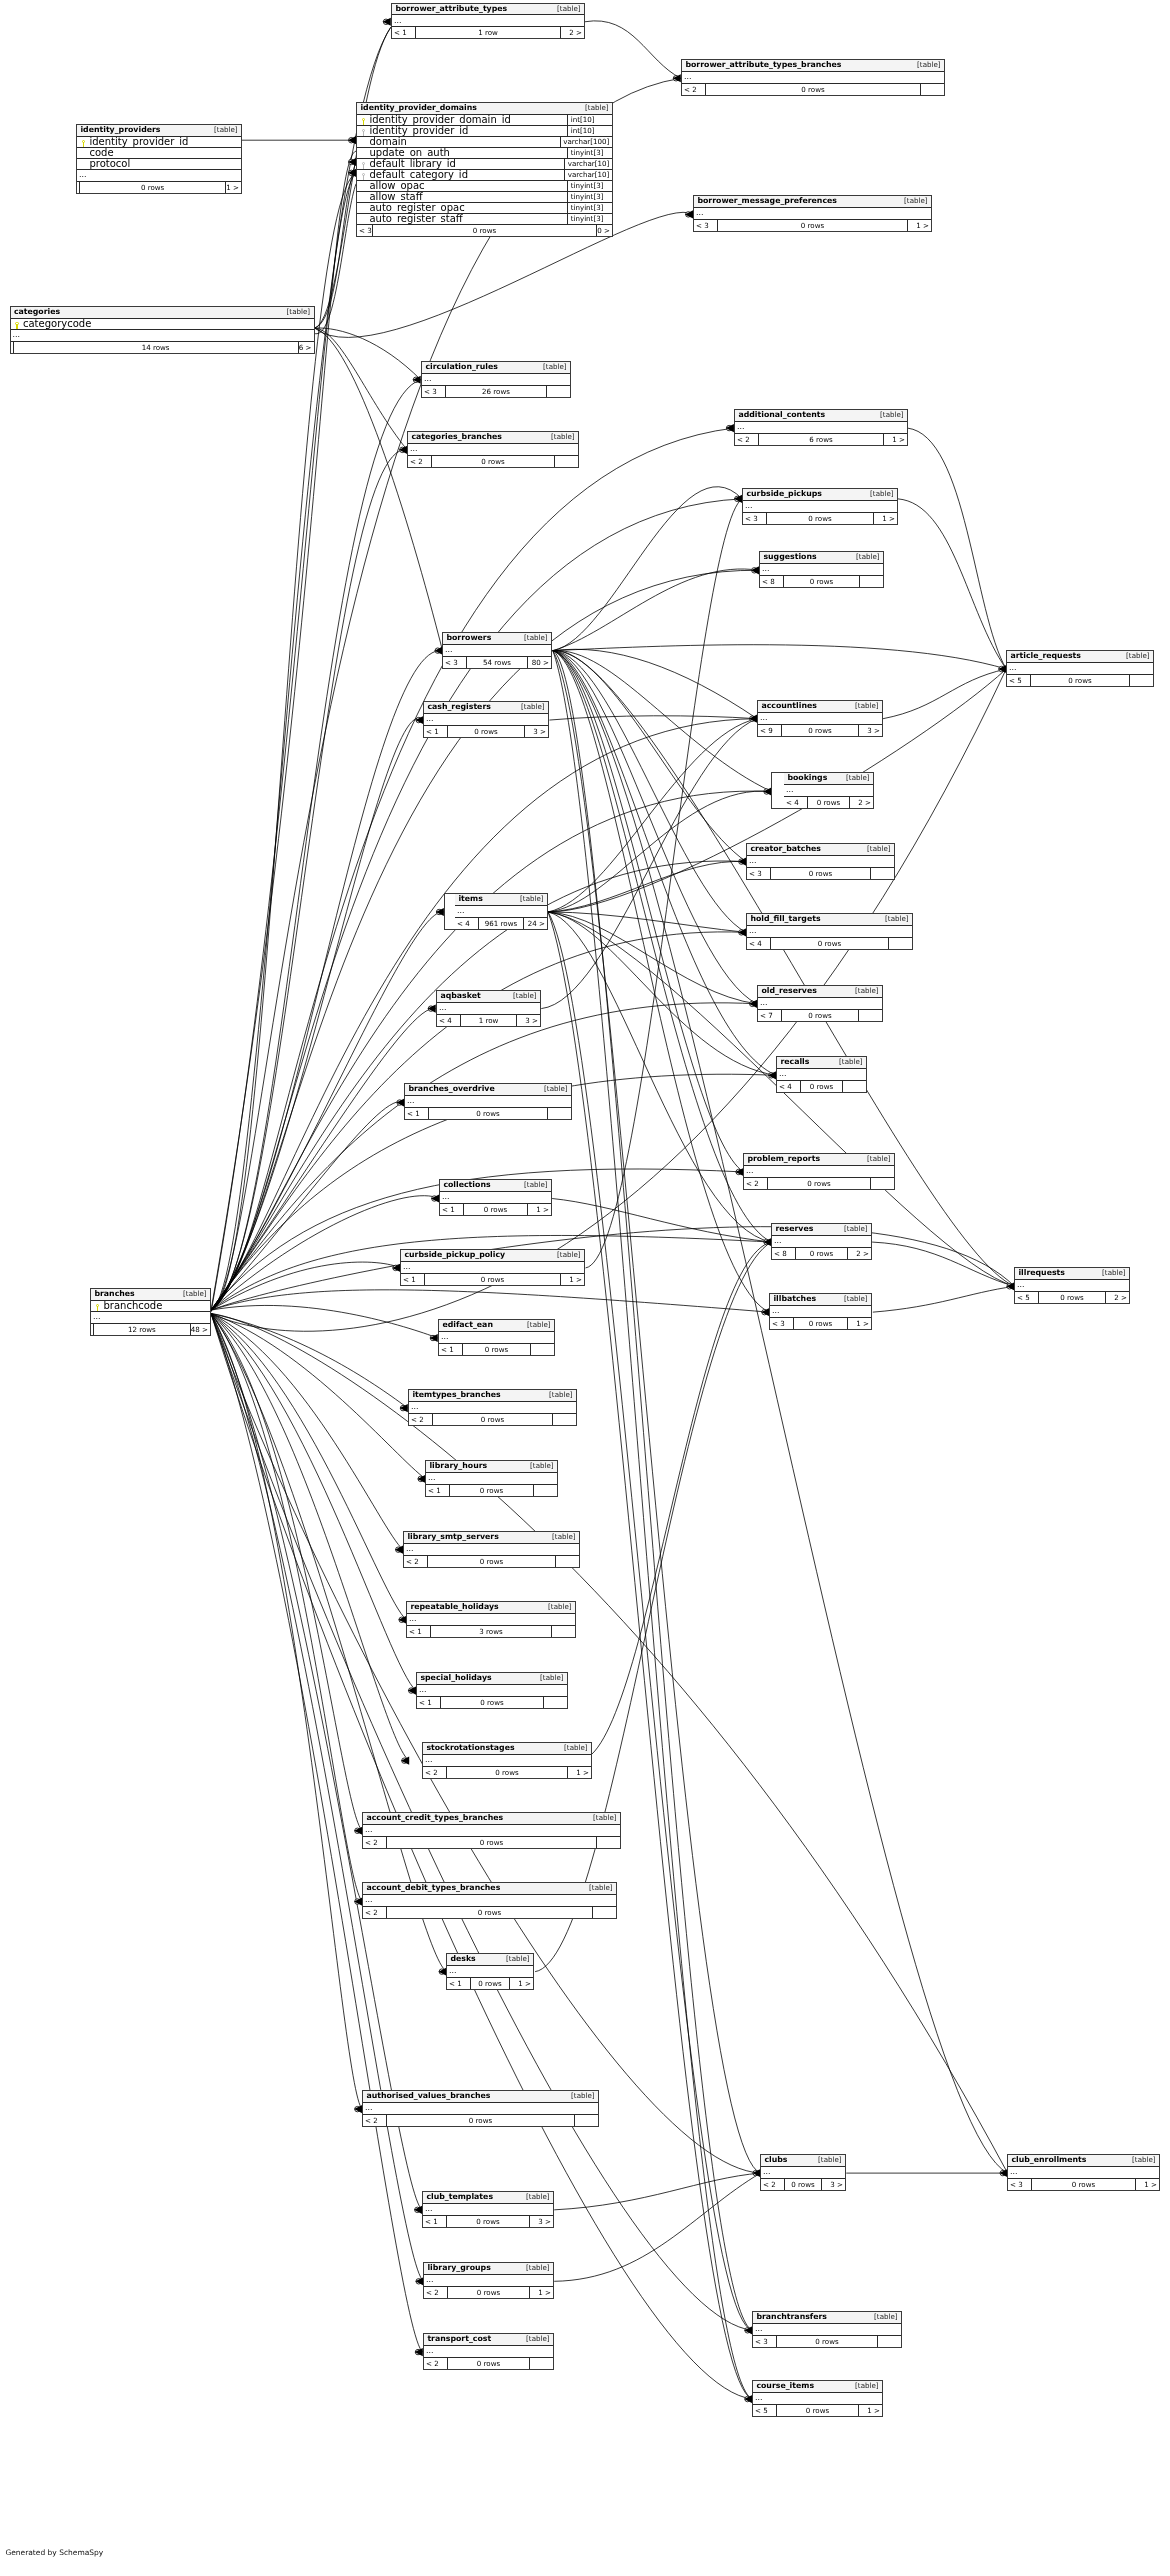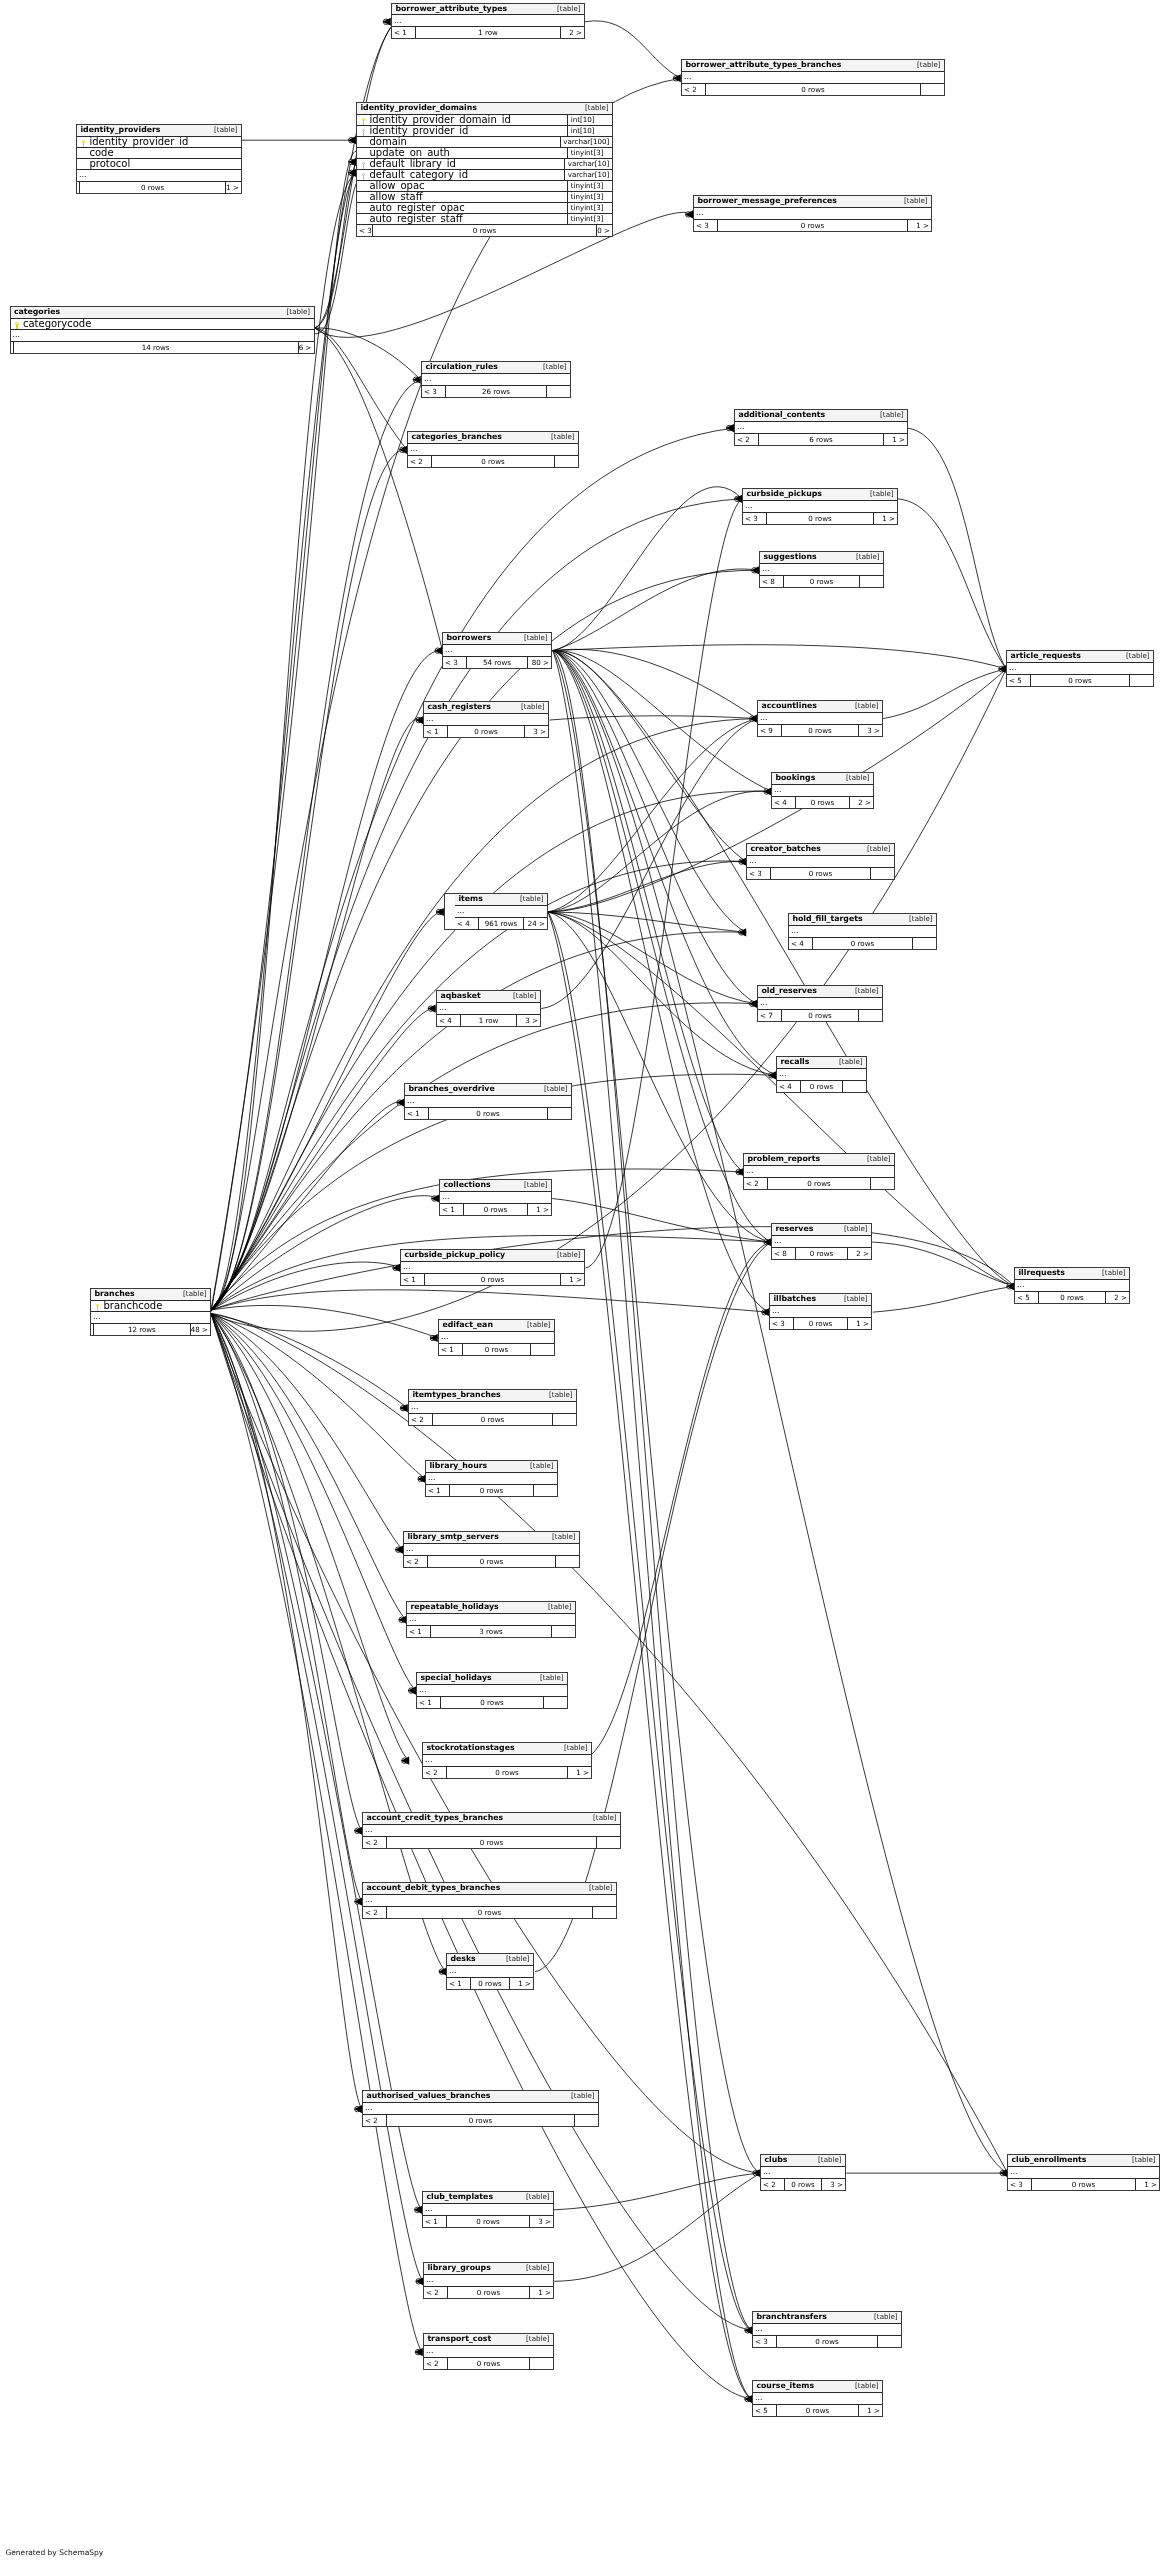--- a/index.html
+++ b/index.html
@@ -651,21 +651,21 @@
           <span class="tname">accountlines</span>
           <span class="ttag">[table]</span>
         </div>
         <div class="ellipsis-row">…</div>
         <div class="foot">
           <div class="fl">&lt; 9</div>
           <div class="fc">0 rows</div>
           <div class="fr">3 &gt;</div>
         </div>
       </div>
-      <div class="node compact" style="left: 771px; top: 772px; width: 103px;">
+      <div class="node compact" style="left: 771px; top: 772px; width: 103px; padding-left: 12px;">
         <div class="hdr">
           <span class="tname">bookings</span>
           <span class="ttag">[table]</span>
         </div>
         <div class="ellipsis-row">…</div>
         <div class="foot">
           <div class="fl">&lt; 4</div>
           <div class="fc">0 rows</div>
           <div class="fr">2 &gt;</div>
         </div>
@@ -687,21 +687,21 @@
           <span class="tname">items</span>
           <span class="ttag">[table]</span>
         </div>
         <div class="ellipsis-row">…</div>
         <div class="foot">
           <div class="fl">&lt; 4</div>
           <div class="fc">961 rows</div>
           <div class="fr">24 &gt;</div>
         </div>
       </div>
-      <div class="node compact" style="left: 788px; top: 913px; width: 149px; text-align: center;">
+      <div class="node compact" style="left: 746px; top: 913px; width: 167px; text-align: center;">
         <div class="hdr">
           <span class="tname">hold_fill_targets</span>
           <span class="ttag">[table]</span>
         </div>
         <div class="ellipsis-row">…</div>
         <div class="foot">
           <div class="fl">&lt; 4</div>
           <div class="fc">0 rows</div>
           <div class="fr"></div>
         </div>

